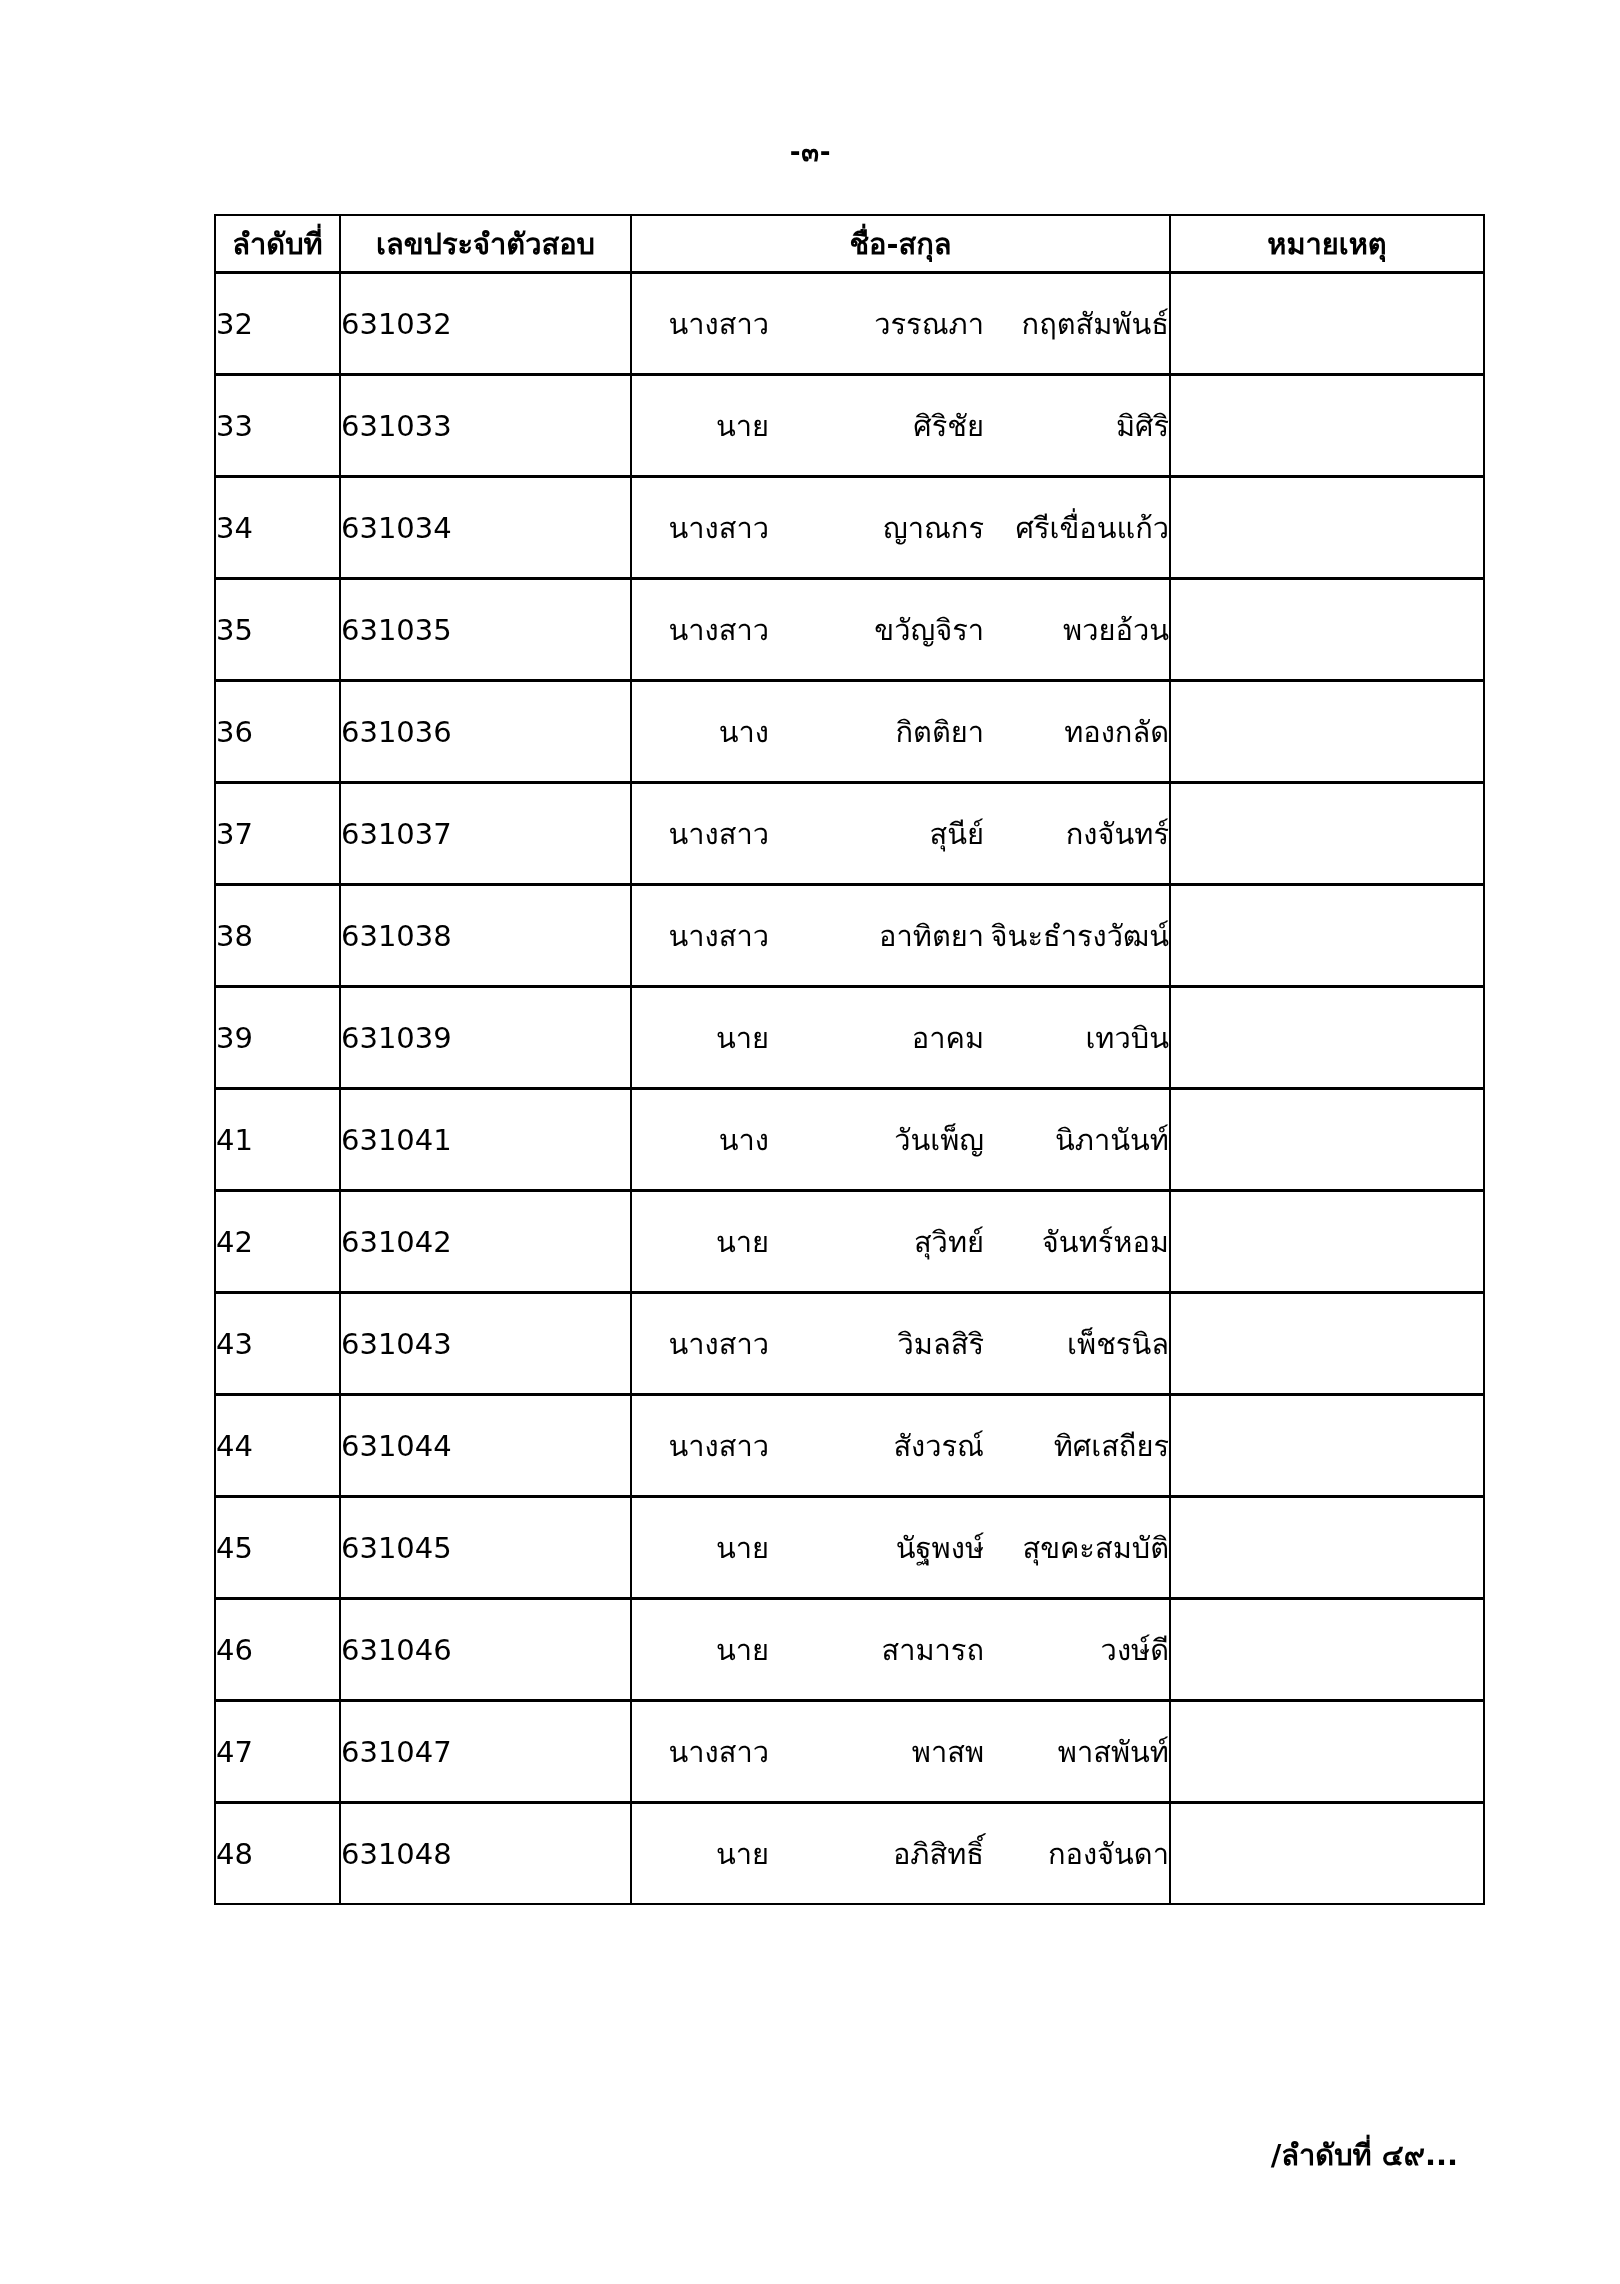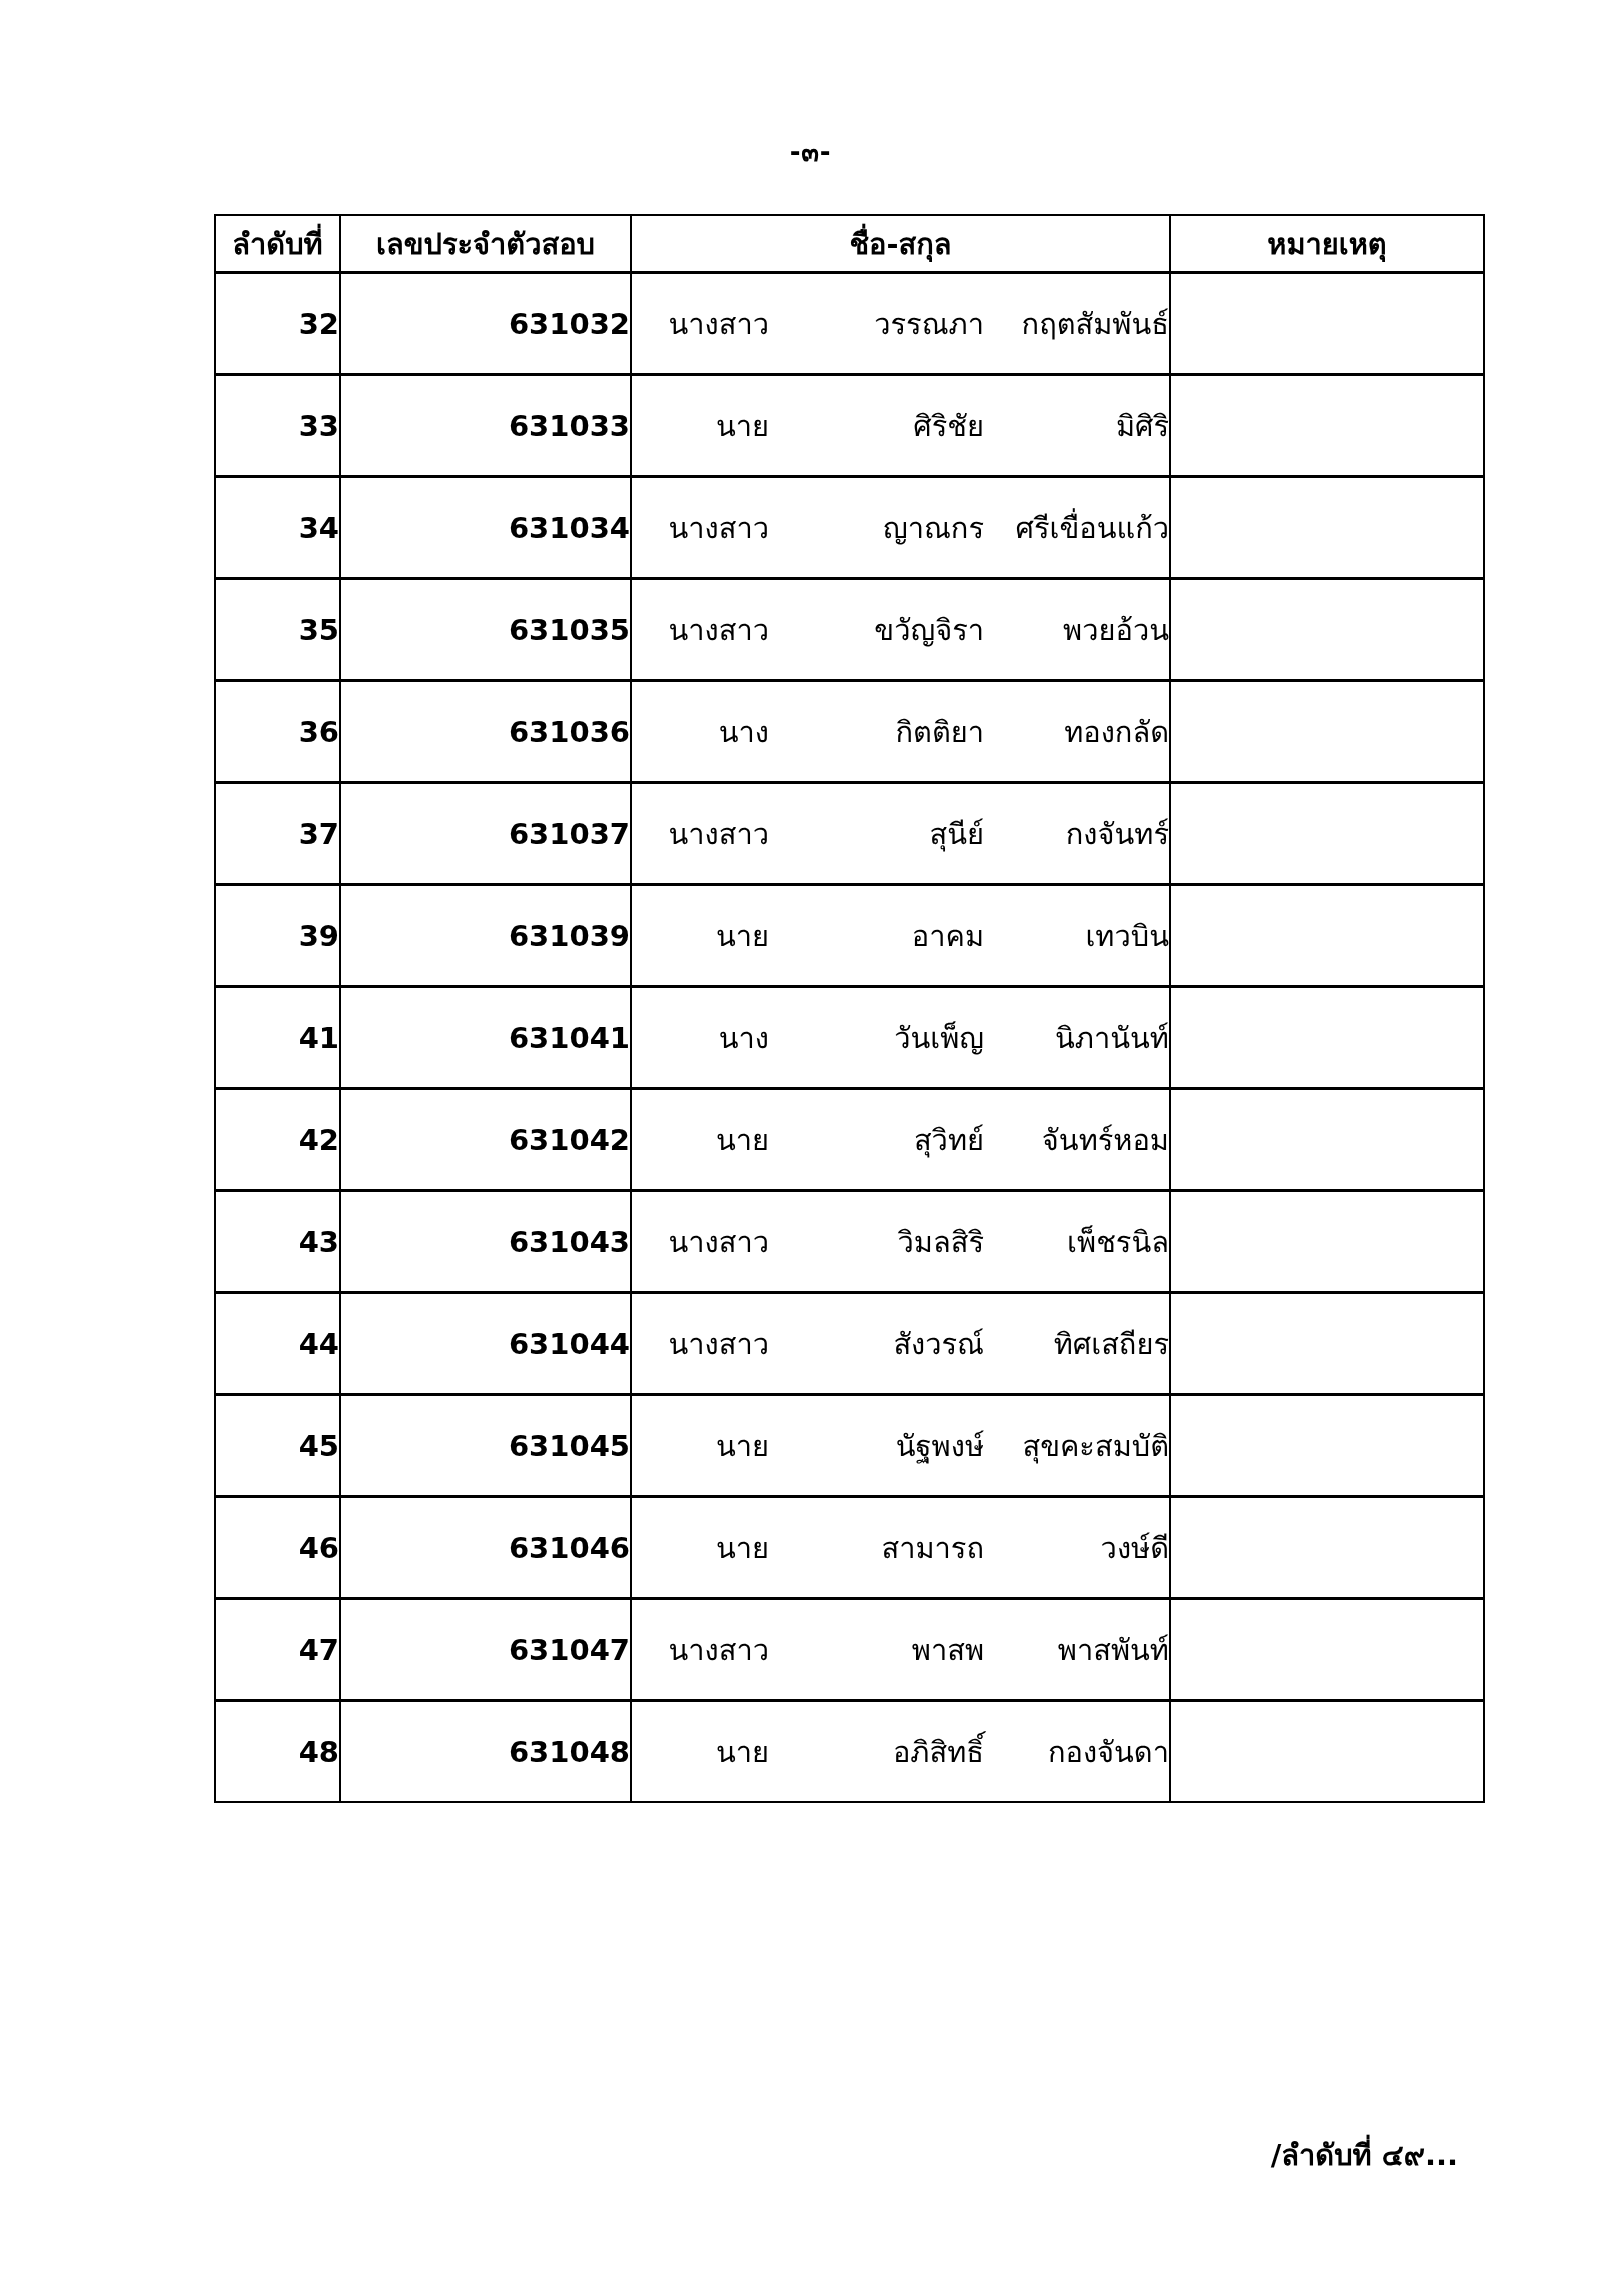--- a/index.html
+++ b/index.html
@@ -6,21 +6,21 @@
   body { width:1621px; height:2284px; position:relative; overflow:hidden;
          font-family:"DejaVu Sans", sans-serif; color:#000; }
   .page-number { position:absolute; top:131px; left:0; width:1621px; text-align:center;
                  font-size:26px; font-weight:bold; letter-spacing:0.7px; }
   table.roster { position:absolute; left:214px; top:214px; width:1269px;
                  border-collapse:collapse; table-layout:fixed; }
   table.roster th, table.roster td { border:2px solid #000; padding:0; }
   table.roster tr.data-row td { border-top:3.9px solid #000; }
   table.roster th { height:55px; font-size:29px; font-weight:bold; text-align:center; vertical-align:middle; }
   table.roster td { height:99px; font-size:29px; vertical-align:middle; }
-  td.col-no, td.col-id { text-align:right;font-weight:bold; }
+  td.col-no, td.col-id { text-align:left; }
   td.col-name { padding-left:9.1px;text-align:right; }
   .name-wrap { display:flex; align-items:center; }
   .prefix { width:137px; }
   .first { width:215px; }
   .last { flex:1; }
   .continuation { position:absolute; top:2132px; right:163px; font-size:29px; font-weight:bold; }
 </style>
 </head>
 <body>
 
@@ -108,20 +108,32 @@
         <td class="col-name">
           <div class="name-wrap">
             <span class="prefix">นางสาว</span>
             <span class="first">สุนีย์</span>
             <span class="last">กงจันทร์</span>
           </div>
         </td>
         <td class="col-remark"></td>
       </tr>
       <tr class="data-row">
+        <td class="col-no">38</td>
+        <td class="col-id">631038</td>
+        <td class="col-name">
+          <div class="name-wrap">
+            <span class="prefix">นางสาว</span>
+            <span class="first">อาทิตยา</span>
+            <span class="last">จินะธำรงวัฒน์</span>
+          </div>
+        </td>
+        <td class="col-remark"></td>
+      </tr>
+      <tr class="data-row">
         <td class="col-no">39</td>
         <td class="col-id">631039</td>
         <td class="col-name">
           <div class="name-wrap">
             <span class="prefix">นาย</span>
             <span class="first">อาคม</span>
             <span class="last">เทวบิน</span>
           </div>
         </td>
         <td class="col-remark"></td>

